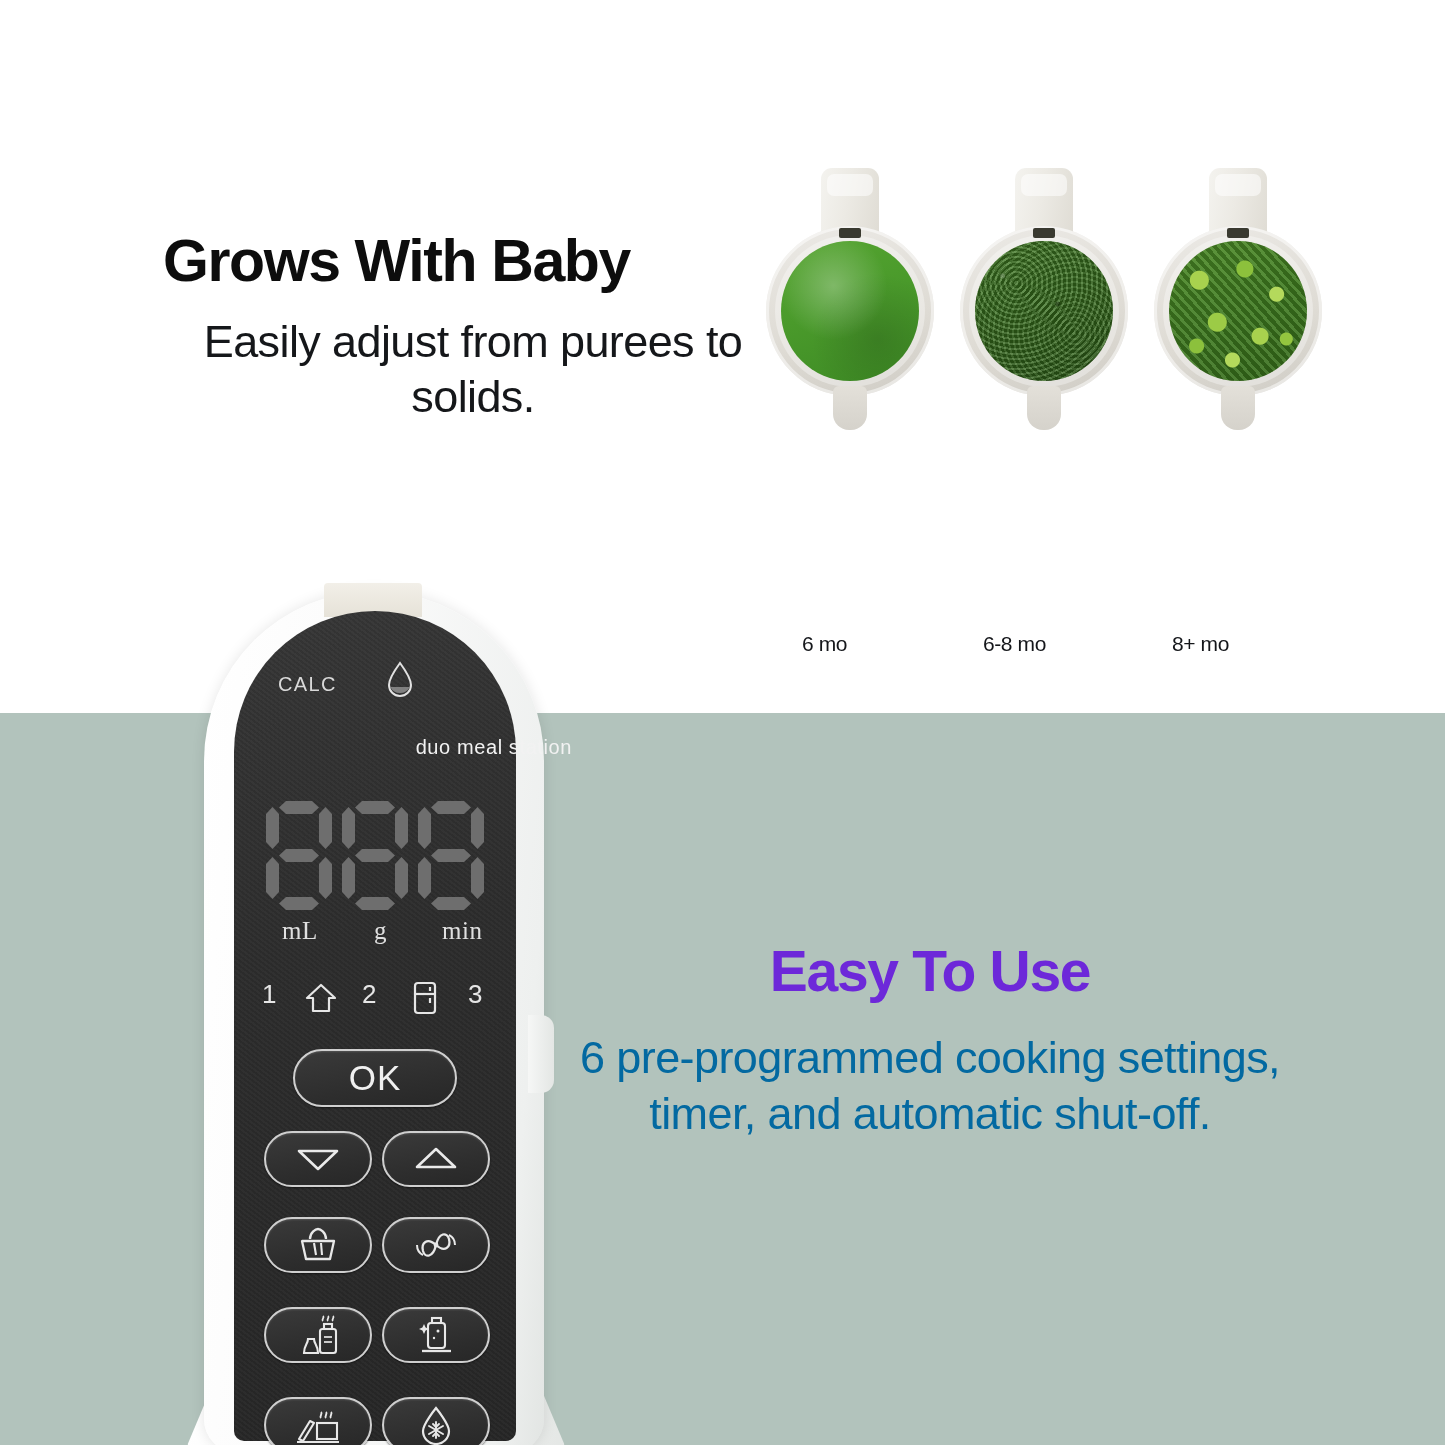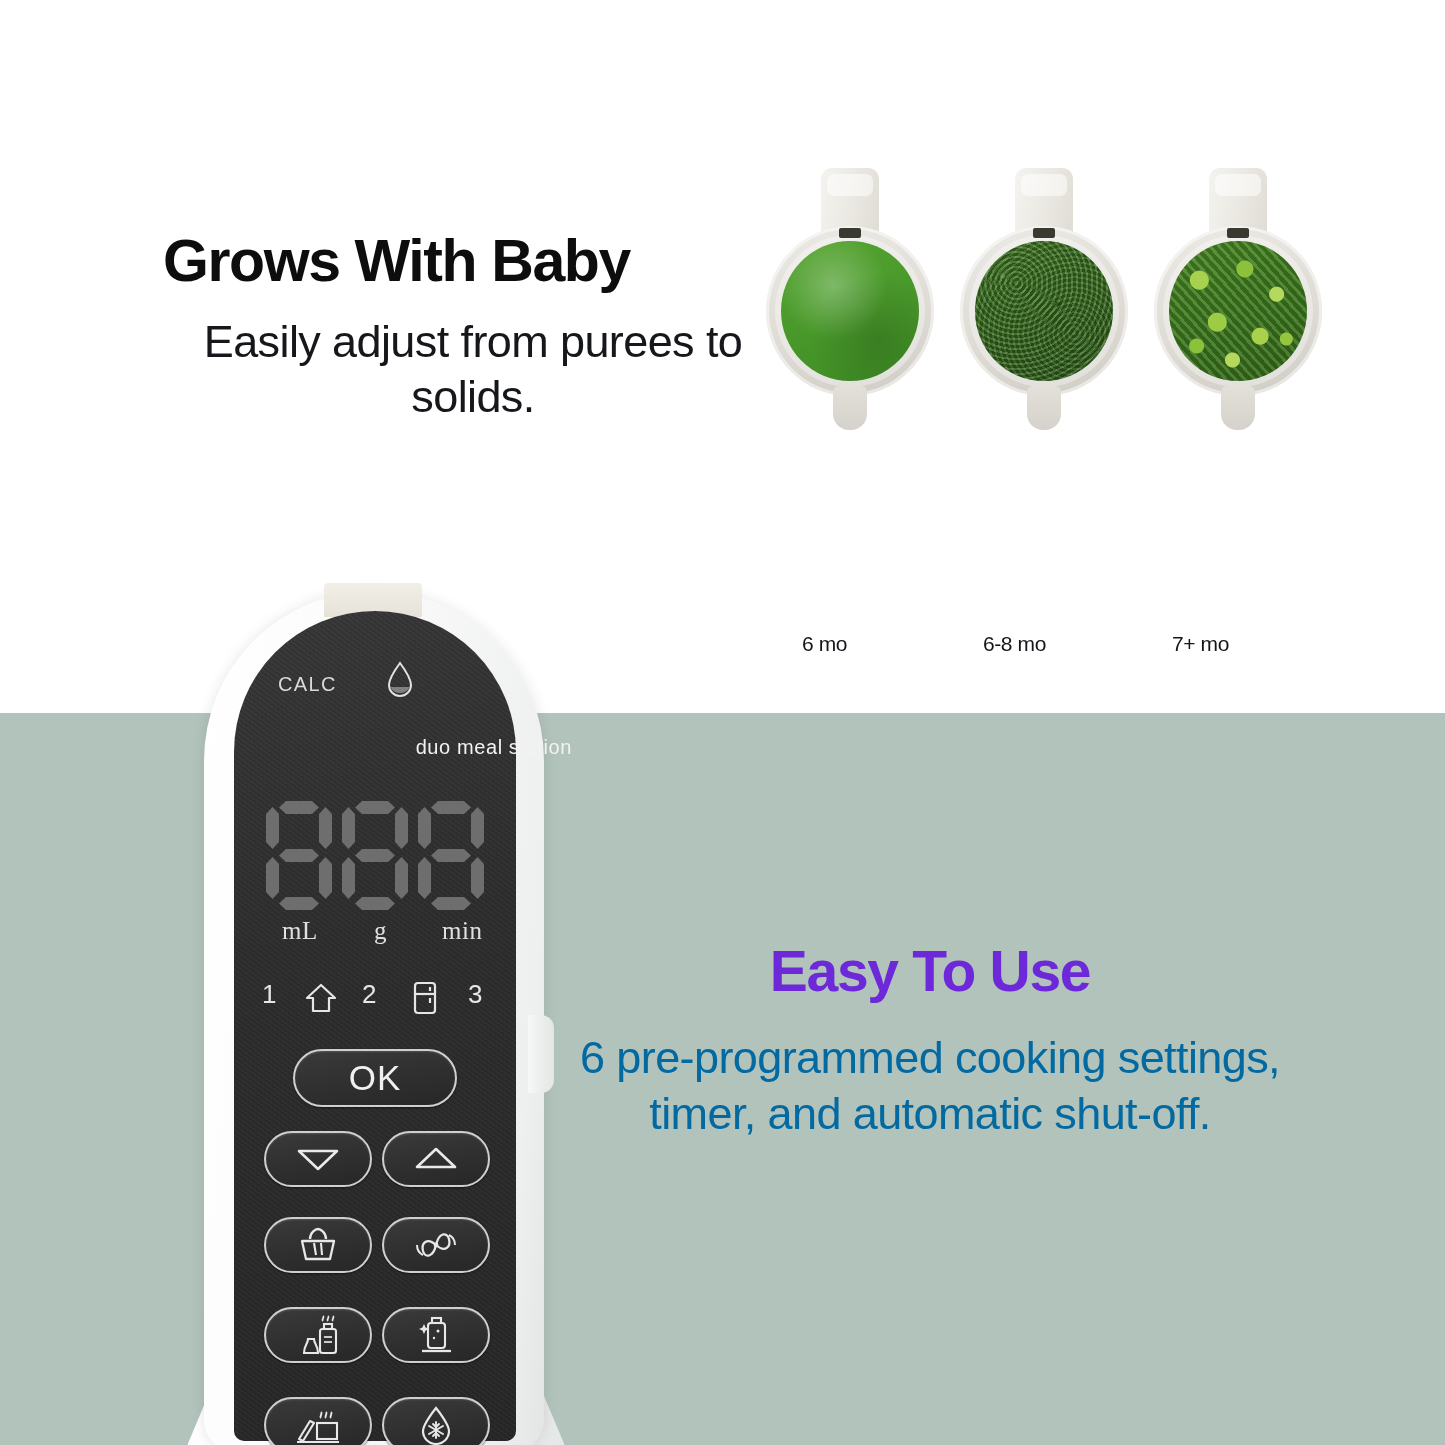--- a/index.html
+++ b/index.html
@@ -255,21 +255,21 @@
           <div class="food-chunky"></div>
         </div>
       </div>
       <div class="bowl-tab"></div>
       <div class="bowl-spout"></div>
     </div>
 
     <div class="lbl-wrap">
       <div class="lbl l0">6 mo</div>
       <div class="lbl l1">6-8 mo</div>
-      <div class="lbl l2">7+ mo</div>
+      <div class="lbl l2">8+ mo</div>
     </div>
   </div>
 
   <div class="easy-text">
     <div class="h2">Easy To Use</div>
     <div class="sub2">6 pre-programmed cooking settings, timer, and automatic shut-off.</div>
   </div>
 
   <div class="device">
     <div class="body-flare"></div>

